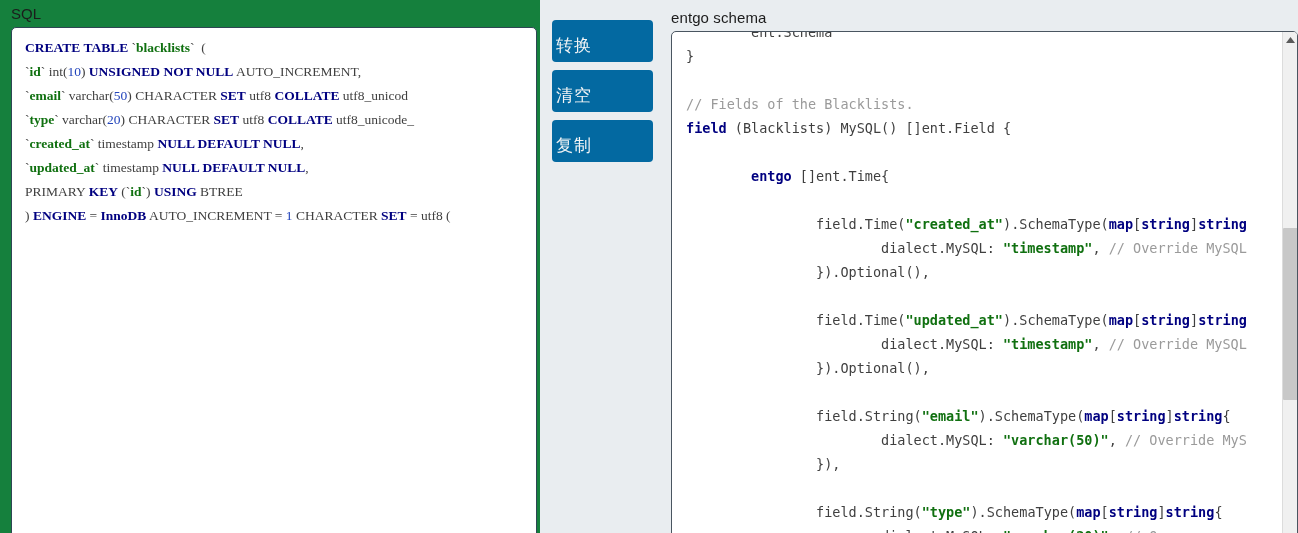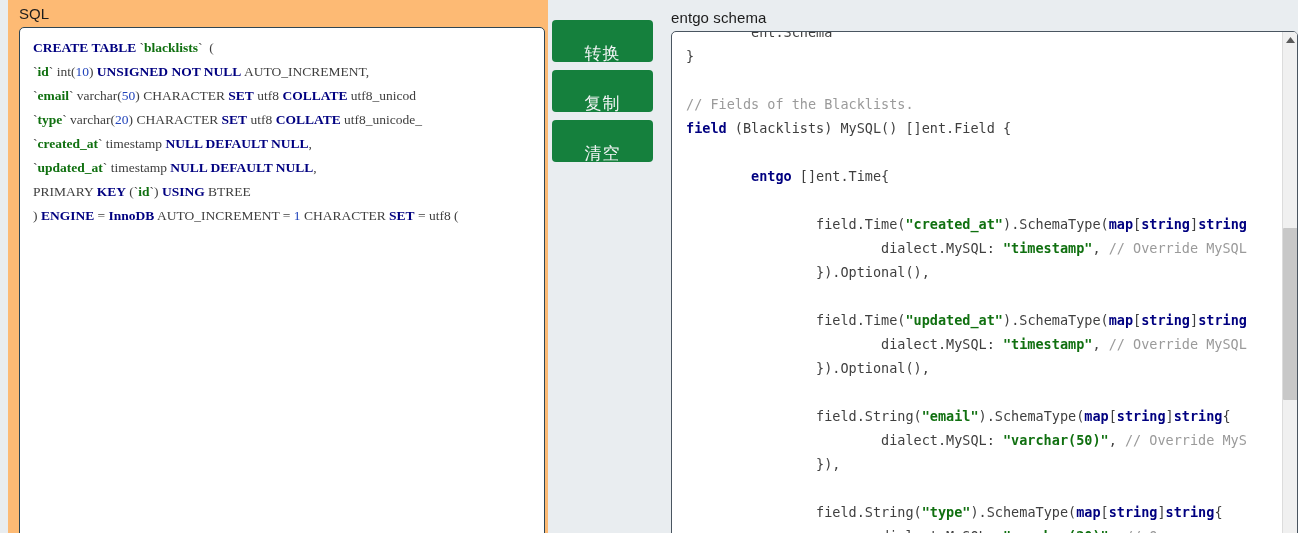--- a/index.html
+++ b/index.html
@@ -19,25 +19,25 @@
   .app {
     position: relative;
     width: 1298px;
     height: 533px;
     display: block;
   }
 
   
   .left-pane {
     position: absolute;
-    left: 8px;
+    left: 0;
     top: 0;
     width: 540px;
     height: 533px;
-    background: #fdba74;
+    background: #15803d;
   }
 
   .pane-label {
     font-family: "Liberation Sans", sans-serif;
     font-size: 15px;
     color: #1c1c1c;
     line-height: 1;
     padding: 6px 0 0 11px;
     letter-spacing: 0.1px;
     white-space: nowrap;
@@ -73,29 +73,29 @@
     top: 20px;
     width: 101px;
     display: flex;
     flex-direction: column;
     gap: 8px;
   }
 
   .action-btn {
     width: 101px;
     height: 42px;
-    background: #15803d;
+    background: #0369a1;
     color: #f2f4f5;
     border: none;
     border-radius: 4px;
     font-family: "DejaVu Sans", sans-serif;
     font-size: 17px;
     line-height: 42px;
-    text-align: center;
-    padding: 12px;
+    text-align: left;
+    padding: 4px;
     cursor: pointer;
     letter-spacing: 1px;
   }
 
   
   .right-pane {
     position: absolute;
     left: 668px;
     top: 4px;
     width: 630px;
@@ -186,22 +186,22 @@
 <span class="pln">`</span><span class="id">type</span><span class="pln">` varchar(</span><span class="num">20</span><span class="pln">) CHARACTER </span><span class="kw">SET</span><span class="pln"> utf8 </span><span class="kw">COLLATE</span><span class="pln"> utf8_unicode_</span>
 <span class="pln">`</span><span class="id">created_at</span><span class="pln">` timestamp </span><span class="kw">NULL DEFAULT NULL</span><span class="pln">,</span>
 <span class="pln">`</span><span class="id">updated_at</span><span class="pln">` timestamp </span><span class="kw">NULL DEFAULT NULL</span><span class="pln">,</span>
 <span class="pln">PRIMARY </span><span class="kw">KEY</span><span class="pln"> (`</span><span class="id">id</span><span class="pln">`) </span><span class="kw">USING</span><span class="pln"> BTREE</span>
 <span class="pln">) </span><span class="kw">ENGINE</span><span class="pln"> = </span><span class="kw">InnoDB</span><span class="pln"> AUTO_INCREMENT = </span><span class="num">1</span><span class="pln"> CHARACTER </span><span class="kw">SET</span><span class="pln"> = utf8 (</span></pre>
     </div>
   </div>
 
   <div class="button-col">
     <button class="action-btn">转换</button>
+    <button class="action-btn">清空</button>
     <button class="action-btn">复制</button>
-    <button class="action-btn">清空</button>
   </div>
 
   <div class="right-pane">
     <div class="pane-label">entgo schema</div>
 
     <div class="go-box">
       <pre class="go-code"><span class="pln">        ent.Schema</span>
 <span class="pln">}</span>
 
 <span class="cmt">// Fields of the Blacklists.</span>

